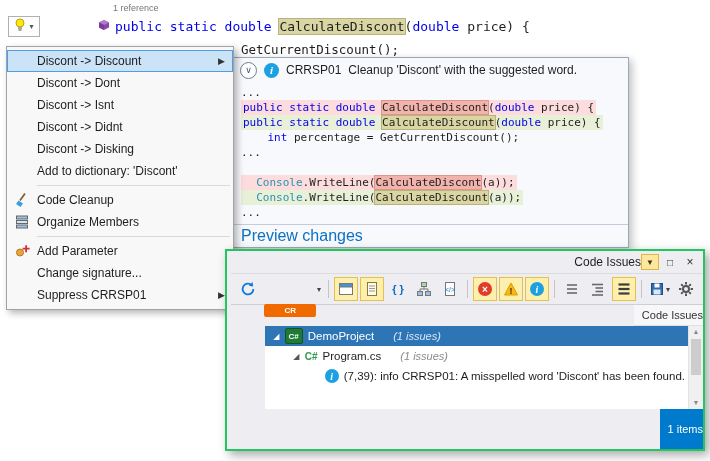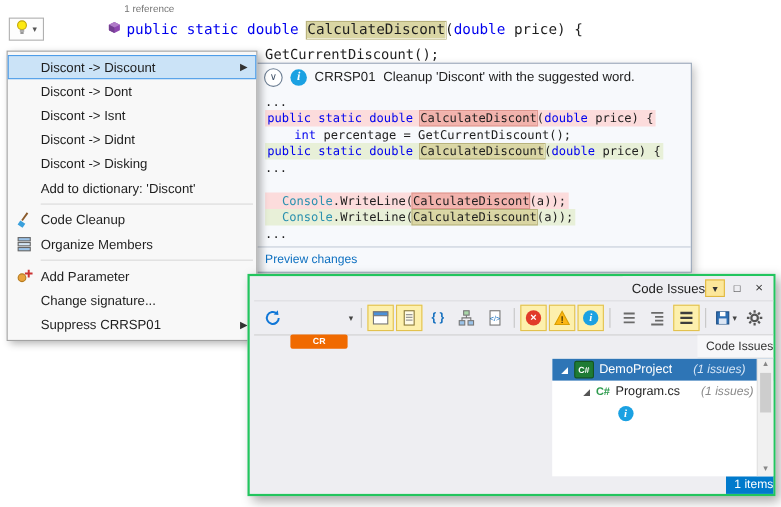--- a/index.html
+++ b/index.html
@@ -45,21 +45,21 @@
          font-size:9px;line-height:14px;text-align:center;color:#44566c;cursor:pointer;flex:0 0 auto;}
   .info-badge{width:15px;height:15px;border-radius:50%;background:#1ba1e2;color:#fff;flex:0 0 auto;
          font-family:"Liberation Serif",serif;font-style:italic;font-weight:bold;font-size:11px;
          text-align:center;line-height:15px;}
   .popup-body{padding:3px 9px 4px;font-family:"DejaVu Sans Mono",monospace;font-size:11px;line-height:15px;}
   .code-line{height:15px;white-space:pre;}
   .band{display:inline-block;padding:0 2px;}
   .band-removed{background:#fcdcdc;}
   .band-added{background:#e8f0d8;}
   .popup-footer{border-top:1px solid #c3ccd8;height:22px;display:flex;align-items:center;padding:0 9px;}
-  .preview-link{color:#0e70c0;font-size:11px;text-decoration:none;cursor:pointer;}
+  .preview-link{color:#0e70c0;font-size:16px;text-decoration:none;cursor:pointer;}
 
   
   .ciw{position:absolute;left:225px;top:249px;width:476px;height:198px;background:#eeeef2;
        border:2px solid #22c55e;box-shadow:4px 4px 10px rgba(0,0,0,.35);z-index:40;
        display:flex;flex-direction:column;align-items:flex-end;}
   .ciw-title{height:22px;flex:0 0 auto;display:flex;align-items:center;padding:0 4px 0 8px;
        font-size:12px;color:#1e1e1e;background:#eeeef2;}
   .ciw-btns{margin-left:auto;display:flex;gap:2px;}
   .tbtn{width:18px;height:16px;border:1px solid transparent;background:transparent;font-size:10px;
        line-height:13px;color:#333;padding:0;cursor:pointer;}
@@ -95,21 +95,21 @@
   .badge{font-style:italic;color:#8a8a8a;margin-left:19px;font-size:11px;}
   .tree-row.selected .badge{color:#d6e6f7;}
 
   .ciw-scroll{position:absolute;right:0;top:0;bottom:0;width:14px;background:#f0f0f0;
        border-left:1px solid #e2e2e2;cursor:pointer;}
   .scroll-arrow{position:absolute;left:0;width:14px;height:12px;font-size:7px;color:#888;
        text-align:center;line-height:12px;}
   .scroll-up{top:0;} .scroll-down{bottom:0;}
   .scroll-thumb{position:absolute;left:2px;top:13px;width:10px;height:36px;background:#cdcdcd;}
 
-  .ciw-status{height:16px;flex:0 0 auto;background:#007acc;color:#fff;font-size:11px;
+  .ciw-status{height:40px;flex:0 0 auto;background:#007acc;color:#fff;font-size:11px;
        display:flex;align-items:center;padding-left:8px;}
 </style>
 </head>
 <body>
 
 <div class="screen">
 
   <div class="editor">
     <button class="lightbulb-btn">
       <span><svg width="12" height="15" viewBox="0 0 12 15">
@@ -201,22 +201,22 @@
   <div class="popup">
     <div class="popup-header">
       <span class="chev-circle">∨</span>
       <span class="info-badge">i</span>
       <span>CRRSP01</span>
       <span>Cleanup 'Discont' with the suggested word.</span>
     </div>
     <div class="popup-body" id="popup-code">
         <div class="code-line"><span class="tk-plain">...</span></div>
         <div class="code-line"><span class="band band-removed"><span class="tk-keyword">public static double </span><span class="tk-identifier tk-removed-highlight">CalculateDiscont</span><span class="tk-plain">(</span><span class="tk-keyword">double</span><span class="tk-plain"> price) {</span></span></div>
+        <div class="code-line"><span class="band band-added"><span class="tk-keyword">public static double </span><span class="tk-identifier tk-ref-highlight">CalculateDiscount</span><span class="tk-plain">(</span><span class="tk-keyword">double</span><span class="tk-plain"> price) {</span></span></div>
         <div class="code-line"><span class="tk-plain">    </span><span class="tk-keyword">int</span><span class="tk-plain"> percentage = GetCurrentDiscount();</span></div>
-        <div class="code-line"><span class="band band-added"><span class="tk-keyword">public static double </span><span class="tk-identifier tk-ref-highlight">CalculateDiscount</span><span class="tk-plain">(</span><span class="tk-keyword">double</span><span class="tk-plain"> price) {</span></span></div>
         <div class="code-line"><span class="tk-plain">...</span></div>
         <div class="code-line">&nbsp;</div>
         <div class="code-line"><span class="band band-removed"><span class="tk-plain">  </span><span class="tk-type">Console</span><span class="tk-plain">.WriteLine(</span><span class="tk-identifier tk-removed-highlight">CalculateDiscont</span><span class="tk-plain">(a));</span></span></div>
         <div class="code-line"><span class="band band-added"><span class="tk-plain">  </span><span class="tk-type">Console</span><span class="tk-plain">.WriteLine(</span><span class="tk-identifier tk-ref-highlight">CalculateDiscount</span><span class="tk-plain">(a));</span></span></div>
         <div class="code-line"><span class="tk-plain">...</span></div>
       </div>
     <div class="popup-footer">
       <a class="preview-link">Preview changes</a>
     </div>
   </div>
@@ -356,20 +356,21 @@
             <span class="csfile-ic">C#</span>
           </span>
           <span class="row-label">Program.cs</span>
           <span class="badge">(1 issues)</span>
         </div>
         <div class="tree-row" style="padding-left: 46px;">
           <span class="expander"></span>
           <span class="tree-ic">
             <span class="st-ic st-info">i</span>
           </span>
+          <span class="row-label">(7,39): info CRRSP01: A misspelled word 'Discont' has been found.</span>
         </div>
         <div class="ciw-scroll">
         <span class="scroll-arrow scroll-up">▲</span>
         <span class="scroll-thumb"></span>
         <span class="scroll-arrow scroll-down">▼</span>
       </div>
     </div>
     <div class="ciw-status">
       <span>1 items</span>
     </div>

